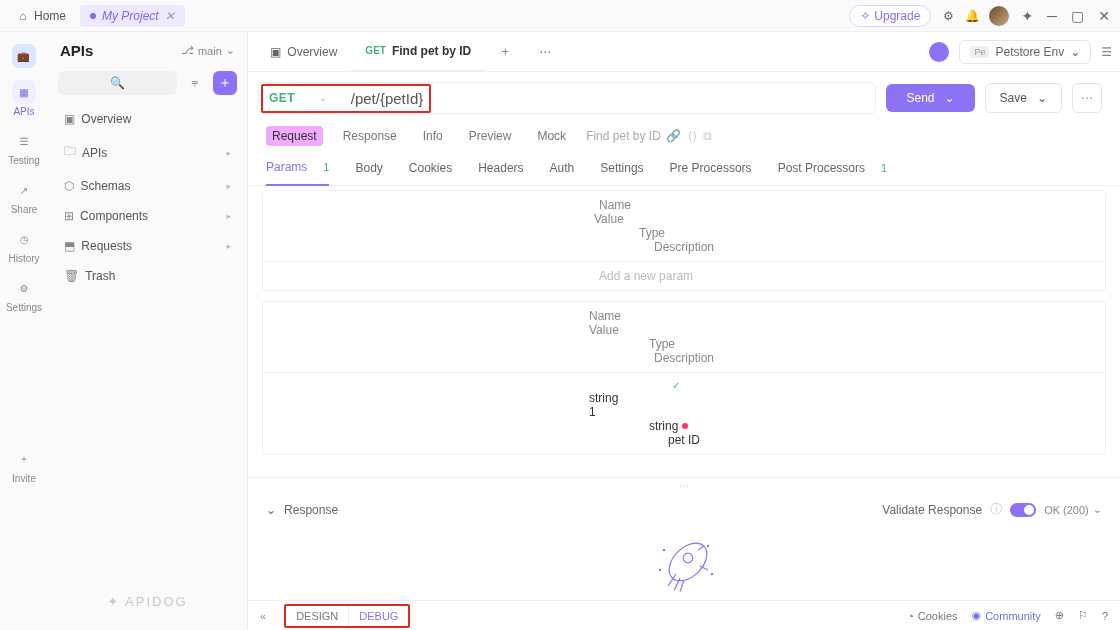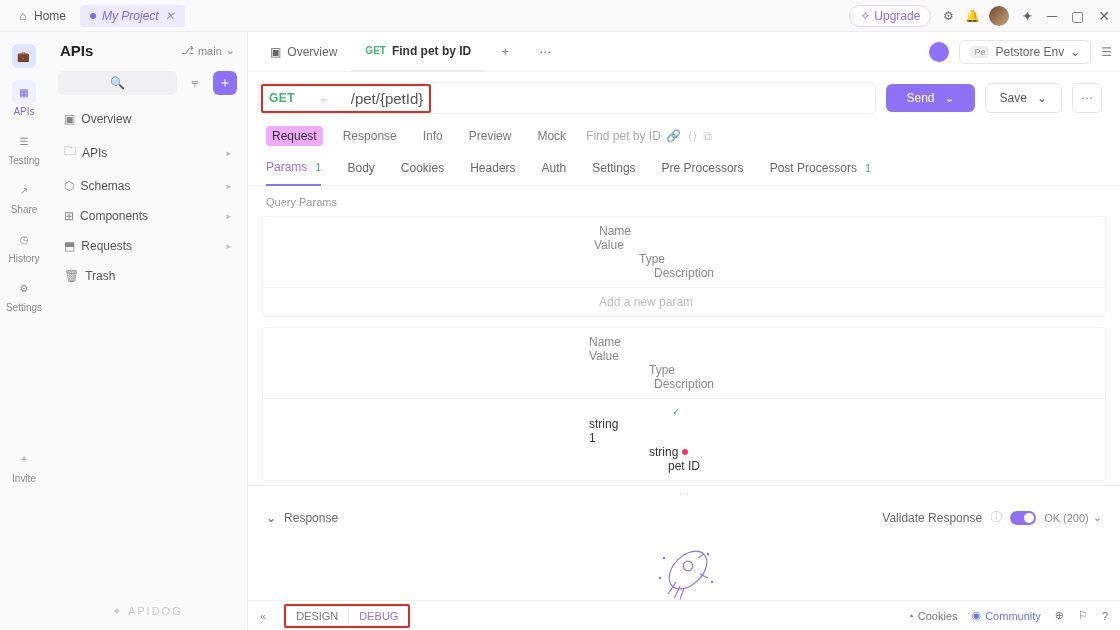--- a/index.html
+++ b/index.html
@@ -30,21 +30,21 @@
 .sidebar-title { font-size: 15px; font-weight: 600; color: #222; }
 .branch { display: flex; align-items: center; gap: 4px; color: #888; font-size: 11px; }
 .search-row { display: flex; align-items: center; gap: 6px; padding: 6px 10px; }
 .search-box { flex: 1; background: #f0f0f2; border-radius: 6px; height: 24px; display: flex; align-items: center; justify-content: center; color: #aaa; }
 .filter-btn { width: 24px; height: 24px; display: flex; align-items: center; justify-content: center; color: #888; border-radius: 4px; }
 .add-btn { width: 24px; height: 24px; background: #8d72f5; border-radius: 6px; color: #fff; display: flex; align-items: center; justify-content: center; font-size: 14px; }
 .tree { padding: 6px 10px; display: flex; flex-direction: column; gap: 6px; }
 .tree-item { display: flex; align-items: center; gap: 6px; padding: 5px 6px; color: #555; cursor: pointer; }
 .tree-item .chev { color: #bbb; font-size: 9px; margin-left: auto; }
 .tree-ico { color: #888; font-size: 12px; }
-.apidog-logo { margin-top: auto; padding: 14px 0 12px; text-align: center; color: #c9c9c9; font-size: 11px; letter-spacing: 2px; }
+.apidog-logo { margin-top: auto; padding: 14px 0 21px; text-align: center; color: #c9c9c9; font-size: 13px; letter-spacing: 2px; }
 
 .main { flex: 1; background: #fff; display: flex; flex-direction: column; position: relative; }
 .tabs-row { display: flex; align-items: center; height: 40px; border-bottom: 1px solid #f0f0f0; padding: 0 8px; }
 .tab { display: flex; align-items: center; gap: 6px; padding: 0 14px; height: 40px; color: #666; cursor: pointer; }
 .tab.active { border-bottom: 2px solid #eee; color: #333; }
 .tab .get-badge { color: #3eb475; font-weight: 700; font-size: 10px; }
 .tab .title { font-size: 12px; }
 .tab.active .title { font-weight: 600; }
 .tabs-right { margin-left: auto; display: flex; align-items: center; gap: 10px; }
 .purple-dot { width: 20px; height: 20px; border-radius: 50%; background: #8d72f5; }
@@ -62,21 +62,21 @@
 .save-btn { border: 1px solid #e5e5e5; border-radius: 6px; padding: 7px 14px; color: #555; display: flex; align-items: center; gap: 10px; background: #fff; }
 .ellipsis-btn { border: 1px solid #e5e5e5; border-radius: 6px; width: 30px; height: 30px; display: flex; align-items: center; justify-content: center; color: #888; }
 
 .sec-tabs { display: flex; align-items: center; gap: 14px; padding: 2px 18px 6px; color: #777; font-size: 12px; }
 .sec-tab { padding: 3px 6px; cursor: pointer; }
 .sec-tab.active { background: #f0abfc; border-radius: 4px; color: #333; }
 .sec-trail { color: #aaa; display: flex; align-items: center; gap: 6px; }
 .sec-trail .mini-ico { color: #ccc; }
 
 .req-tabs { display: flex; gap: 26px; padding: 8px 18px 0; border-bottom: 1px solid #f0f0f0; font-size: 12px; }
-.req-tab { padding-bottom: 10px; color: #666; cursor: pointer; display: flex; align-items: center; gap: 8px; }
+.req-tab { padding-bottom: 10px; color: #666; cursor: pointer; display: flex; align-items: center; gap: 16px; }
 .req-tab.active { color: #8d72f5; border-bottom: 2px solid #8d72f5; margin-bottom: -1px; }
 .badge-count { color: #3eb475; font-size: 11px; }
 
 .section-label { padding: 10px 18px 4px; color: #999; font-size: 11px; }
 .tbl { margin: 4px 14px; border: 1px solid #f0f0f0; border-radius: 4px; }
 .tbl-row { display: flex; align-items: center; padding: 7px 10px; font-size: 12px; flex-direction: column; }
 .tbl-head { color: #888; border-bottom: 1px solid #f3f3f3; }
 .tbl-row .c-check { width: 24px; color: #3eb475; font-size: 10px; }
 .tbl-row .c-name { width: 170px; }
 .tbl-row .c-value { width: 180px; }
@@ -290,21 +290,20 @@
       <div class="req-tab">Headers</div>
       <div class="req-tab">Auth</div>
       <div class="req-tab">Settings</div>
       <div class="req-tab">Pre Processors</div>
       <div class="req-tab">
           <span>Post Processors</span>
           <span class="badge-count">1</span>
         </div>
     </div>
 
-    <div class="section-label">Query Params</div>
     <div class="tbl">
       <div class="tbl-row tbl-head">
         <div class="c-check"></div>
         <div class="c-name">Name</div>
         <div class="c-value">Value</div>
         <div class="c-type">Type</div>
         <div class="c-desc">Description</div>
       </div>
       <div class="tbl-row placeholder">
         <div class="c-check"></div>

